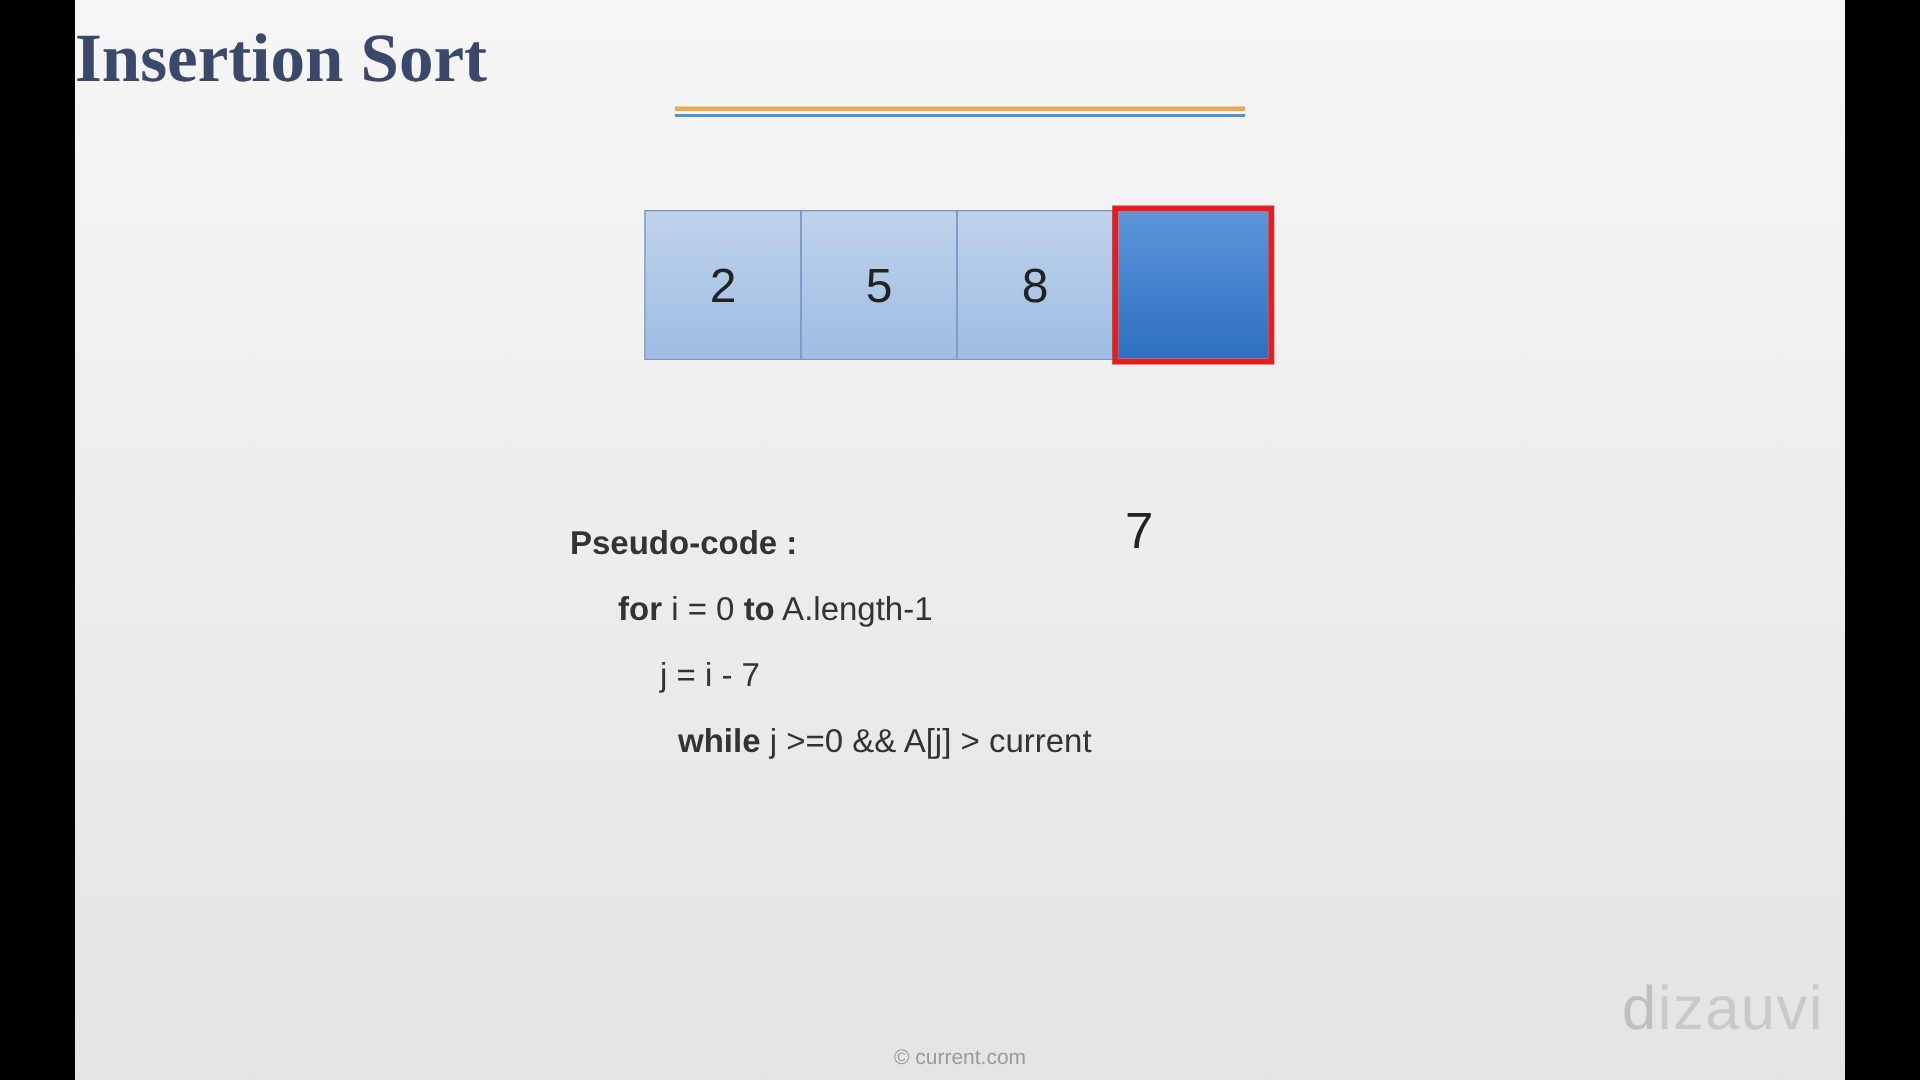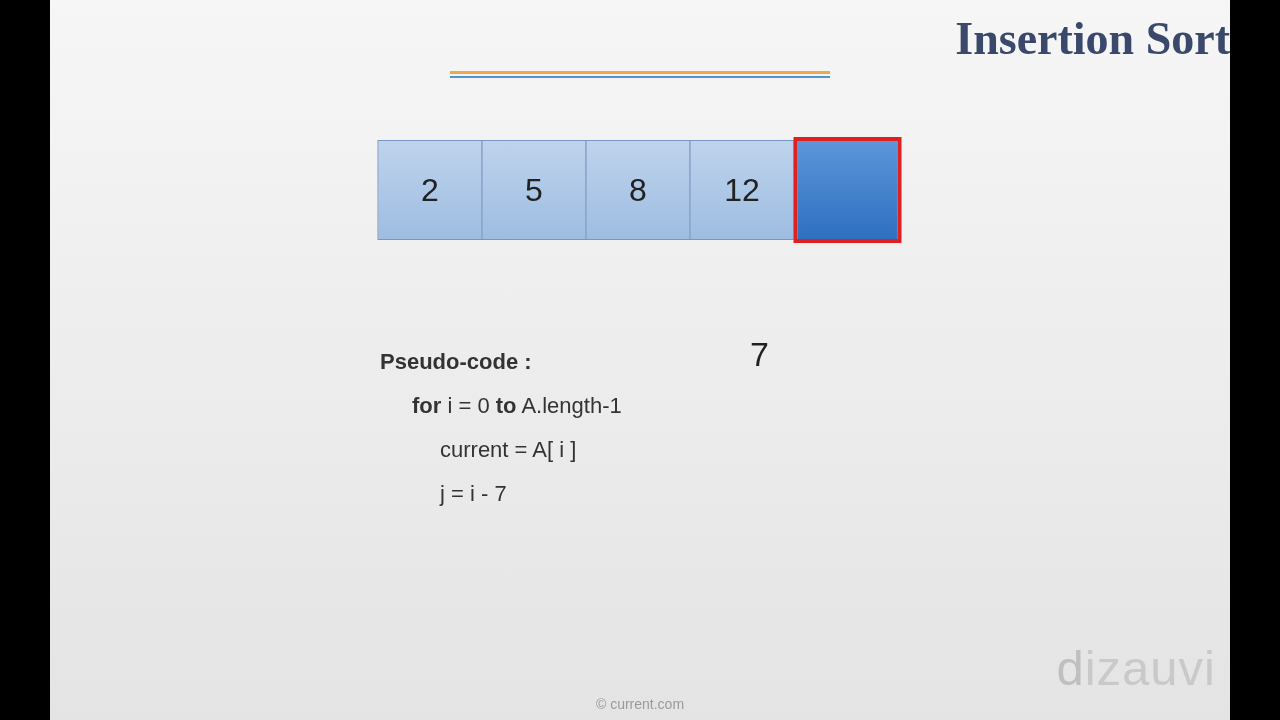--- a/index.html
+++ b/index.html
@@ -14,21 +14,21 @@
     background: #000;
     flex-shrink: 0;
   }
   .slide {
     flex: 1;
     height: 100%;
     background: linear-gradient(180deg, #f6f6f6 0%, #e4e4e4 100%);
     position: relative;
   }
   .title {
-    text-align: right;
+    text-align: left;
     font-size: 46px;
     font-weight: bold;
     color: #3a486b;
     padding-top: 12px;
     font-family: Georgia, 'Times New Roman', serif;
   }
   .title-rule {
     width: 380px;
     margin: 6px auto 0 auto;
   }
@@ -97,21 +97,21 @@
     bottom: 8px;
     left: 50%;
     transform: translateX(-50%);
     font-size: 14px;
     color: #9a9a9a;
   }
   .watermark {
     position: absolute;
     bottom: 24px;
     right: 14px;
-    font-size: 49px;
+    font-size: 41px;
     font-weight: 300;
     letter-spacing: 1px;
     color: rgba(120,120,120,0.25);
     font-family: Arial, sans-serif;
   }
   .watermark .dot {
     color: rgba(120,120,120,0.35);
   }
 </style>
 </head>
@@ -124,33 +124,34 @@
   <div class="title">Insertion Sort</div>
   <div class="title-rule">
     <div class="orange"></div>
     <div class="blue"></div>
   </div>
 
   <div class="array-row">
     <div class="cell">2</div>
     <div class="cell">5</div>
     <div class="cell">8</div>
-    <div class="cell">12</div>
     <div class="cell highlight"></div>
   </div>
 
   <div class="floating-value">7</div>
 
   <div class="pseudo">
     <div class="label">Pseudo-code :</div>
     <div class="ind1">
       <span class="kw">for</span><span> i = 0 </span><span class="kw">to</span><span> A.length-1</span>
     </div>
-    <div class="ind2">current =  A[ i ]</div>
     <div class="ind2">j  =  i - 7</div>
+    <div class="ind3">
+      <span class="kw">while</span><span>  j &gt;=0 &amp;&amp; A[j] &gt; current</span>
+    </div>
   </div>
 
   <div class="copyright">© current.com</div>
 
   <div class="watermark">
     <span class="dot">d</span><span>izauvi</span>
   </div>
 
 </div>
 

